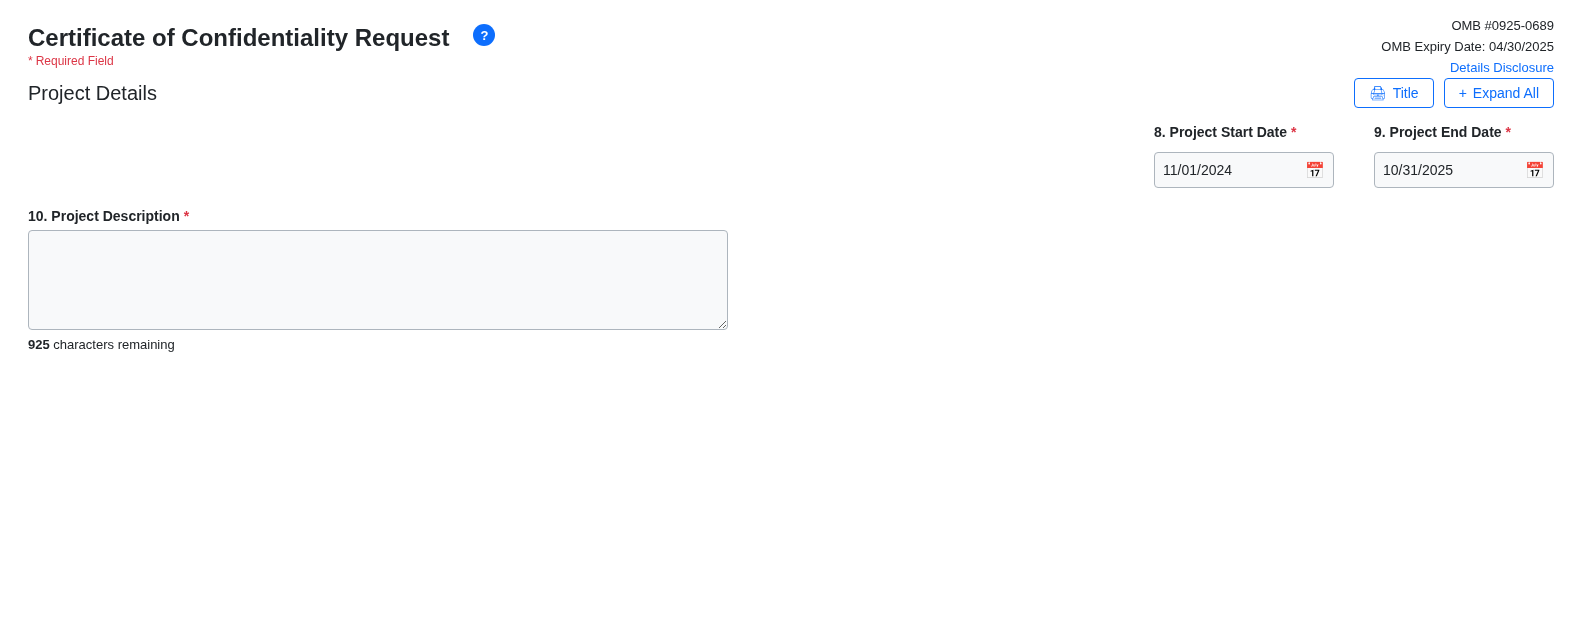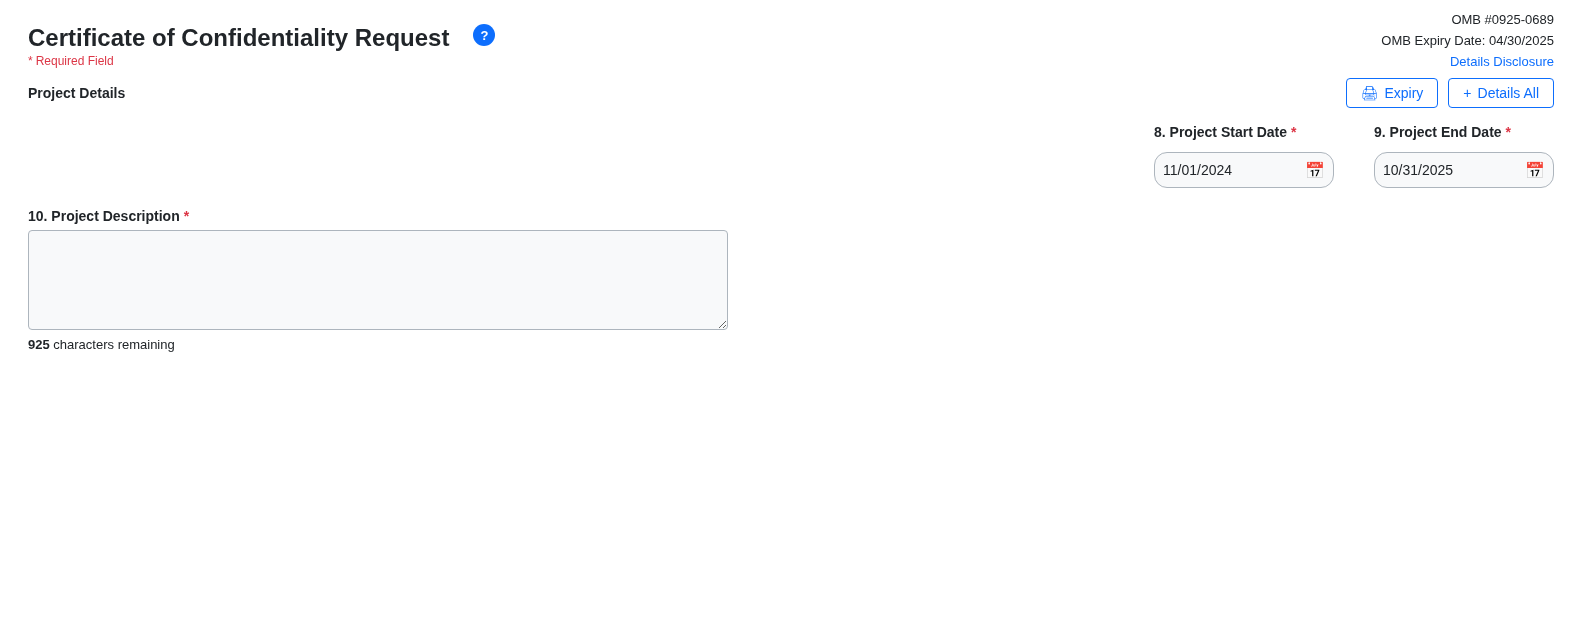--- a/index.html
+++ b/index.html
@@ -47,42 +47,42 @@
       font-size: 12px;
       color: #dc3545;
       margin-bottom: 4px;
     }
     .required-note span.asterisk {
       color: #dc3545;
       margin-right: 3px;
     }
     .omb-section {
       position: absolute;
-      top: 10px;
+      top: 16px;
       right: 28px;
       text-align: right;
       font-size: 13px;
       color: #212529;
       line-height: 1.6;
     }
     .omb-section .burden-link {
       color: #0d6efd;
       text-decoration: none;
       cursor: pointer;
     }
     .section-header-row {
       display: flex;
       align-items: center;
       justify-content: space-between;
       margin-bottom: 16px;
       margin-top: 10px;
     }
     .section-title {
-      font-size: 14px;
-      font-weight: 700;
+      font-size: 20px;
+      font-weight: 400;
       color: #212529;
     }
     .action-buttons {
       display: flex;
       gap: 10px;
     }
     .btn {
       display: inline-flex;
       align-items: center;
       gap: 6px;
@@ -134,21 +134,21 @@
     }
     .date-field {
       display: flex;
       flex-direction: column;
       gap: 6px;
     }
     .date-input-wrapper {
       display: flex;
       align-items: center;
       border: 1px solid #adb5bd;
-      border-radius: 13px;
+      border-radius: 4px;
       background: #f8f9fa;
       width: 180px;
       height: 36px;
       padding: 0 8px;
       gap: 6px;
     }
     .date-input-field {
       flex: 1;
       border: none;
       background: transparent;
@@ -202,25 +202,25 @@
 
   <div class="required-note">
     <span class="asterisk">*</span><span>Required Field</span>
   </div>
 
   <div class="section-header-row">
     <h2 class="section-title">Project Details</h2>
     <div class="action-buttons">
       <button class="btn">
         <span class="btn-icon">🖨</span>
-        <span>Expiry</span>
+        <span>Title</span>
       </button>
       <button class="btn">
         <span class="btn-icon">+</span>
-        <span>Details All</span>
+        <span>Expand All</span>
       </button>
     </div>
   </div>
 
   <div class="form-section">
 
 
     <div class="date-row">
 
       <div class="date-field">

